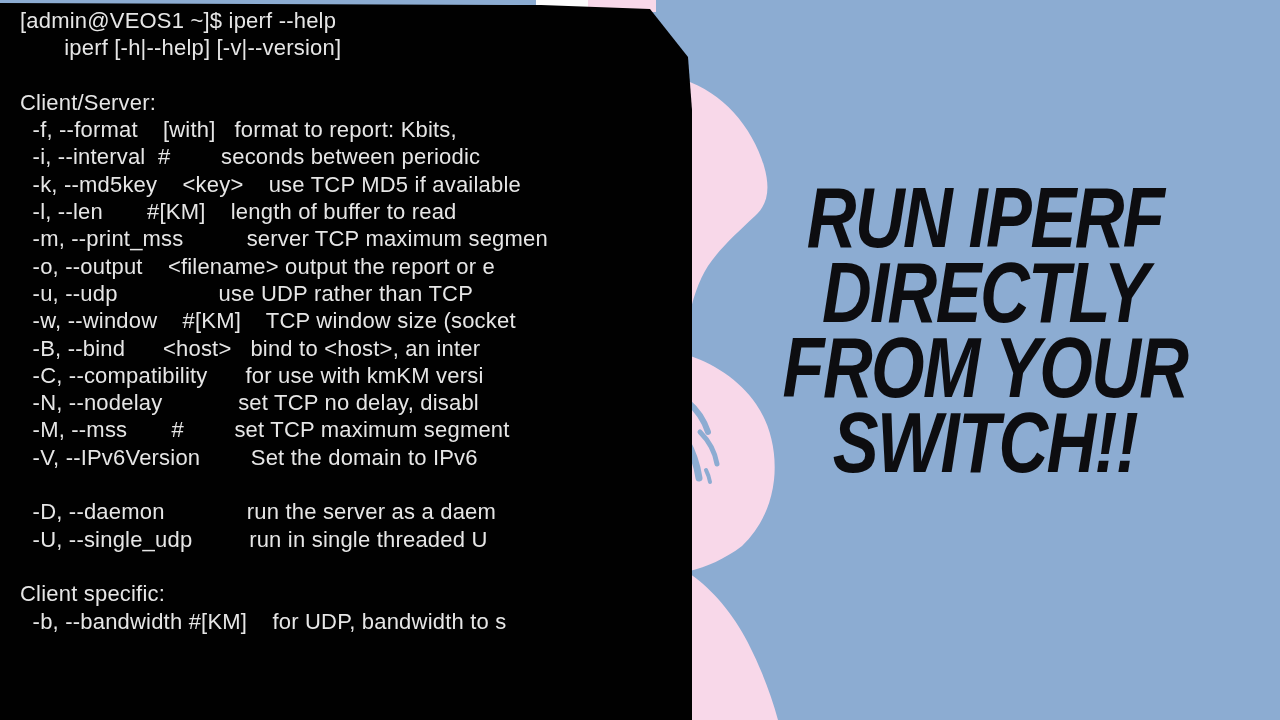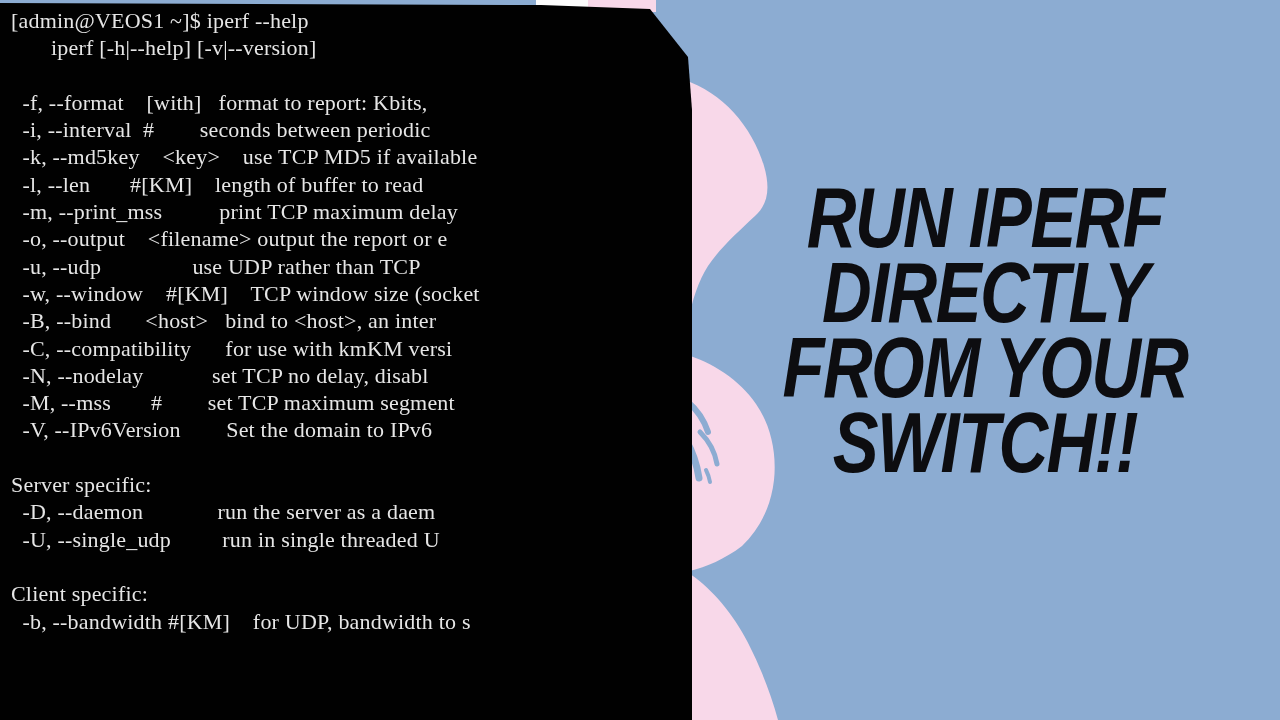--- a/index.html
+++ b/index.html
@@ -12,23 +12,23 @@
   .bg-art{position:absolute;left:0;top:0;width:1280px;height:720px;display:block;}
   
   .strip{position:absolute;top:0;height:12px;}
   .strip.white{left:536px;width:52px;background:var(--top-strip-white,#fdfdfd);height:10px;}
   .strip.pink{left:588px;width:68px;background:var(--petal-pink,#f8d8e9);}
   
   .terminal{
     position:absolute;left:0;top:0;width:709px;height:720px;
     background:var(--terminal-bg,#000);
     color:var(--terminal-text,#e6e6e6);
-    font-family:Liberation Serif, serif;
+    font-family:Liberation Sans, sans-serif;
     font-size:22px;line-height:27.3px;
-    padding:7px 0 0 11px;box-sizing:border-box;
+    padding:7px 0 0 20px;box-sizing:border-box;
     overflow:hidden;
     clip-path:polygon(0px 3px,541px 5px,650px 9px,688px 57px,692px 110px,692px 720px,0px 720px);
   }
   .tline{white-space:pre;min-height:27.3px;letter-spacing:0.2px;}
   
   .headline{
     position:absolute;left:690px;top:180px;width:590px;
     text-align:center;
     color:var(--headline-text,#0d0d10);
     font-weight:bold;font-style:italic;
@@ -70,35 +70,35 @@
     </g>
   </svg>
 
   <div class="strip white"></div>
   <div class="strip pink"></div>
 
   <div class="terminal">
   <div class="tline">[admin@VEOS1 ~]$ iperf --help</div>
       <div class="tline">       iperf [-h|--help] [-v|--version]</div>
       <div class="tline">&nbsp;</div>
+      <div class="tline">Client/Server:</div>
       <div class="tline">  -f, --format    [with]   format to report: Kbits,</div>
       <div class="tline">  -i, --interval  #        seconds between periodic</div>
       <div class="tline">  -k, --md5key    &lt;key&gt;    use TCP MD5 if available</div>
       <div class="tline">  -l, --len       #[KM]    length of buffer to read</div>
-      <div class="tline">  -m, --print_mss          print TCP maximum delay</div>
+      <div class="tline">  -m, --print_mss          server TCP maximum segmen</div>
       <div class="tline">  -o, --output    &lt;filename&gt; output the report or e</div>
       <div class="tline">  -u, --udp                use UDP rather than TCP</div>
       <div class="tline">  -w, --window    #[KM]    TCP window size (socket</div>
       <div class="tline">  -B, --bind      &lt;host&gt;   bind to &lt;host&gt;, an inter</div>
       <div class="tline">  -C, --compatibility      for use with kmKM versi</div>
       <div class="tline">  -N, --nodelay            set TCP no delay, disabl</div>
       <div class="tline">  -M, --mss       #        set TCP maximum segment</div>
       <div class="tline">  -V, --IPv6Version        Set the domain to IPv6</div>
       <div class="tline">&nbsp;</div>
-      <div class="tline">Server specific:</div>
       <div class="tline">  -D, --daemon             run the server as a daem</div>
       <div class="tline">  -U, --single_udp         run in single threaded U</div>
       <div class="tline">&nbsp;</div>
       <div class="tline">Client specific:</div>
       <div class="tline">  -b, --bandwidth #[KM]    for UDP, bandwidth to s</div>
     </div>
 
   <div class="headline">
   <div class="hline">RUN IPERF</div>
       <div class="hline">DIRECTLY</div>

